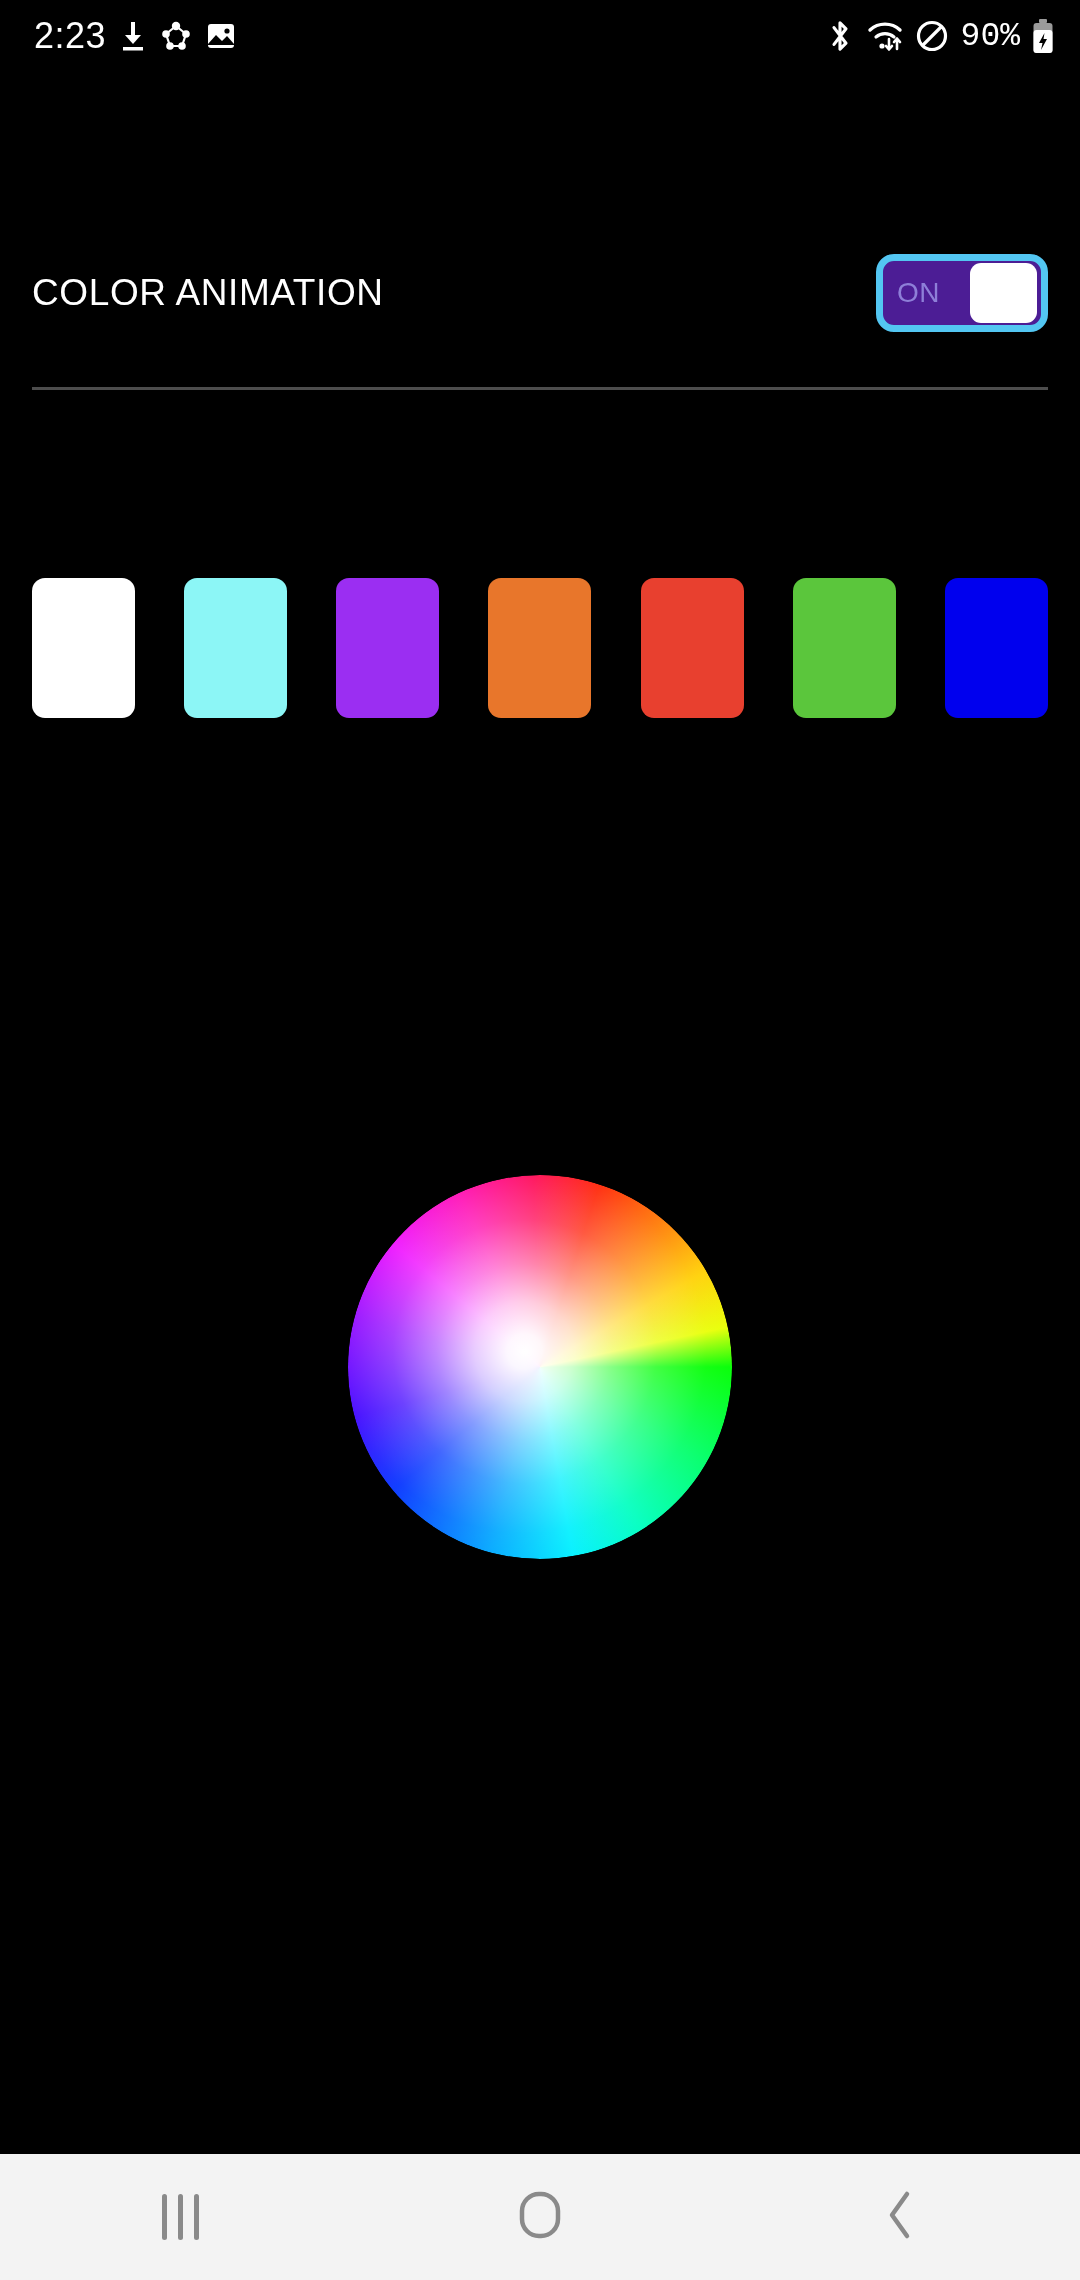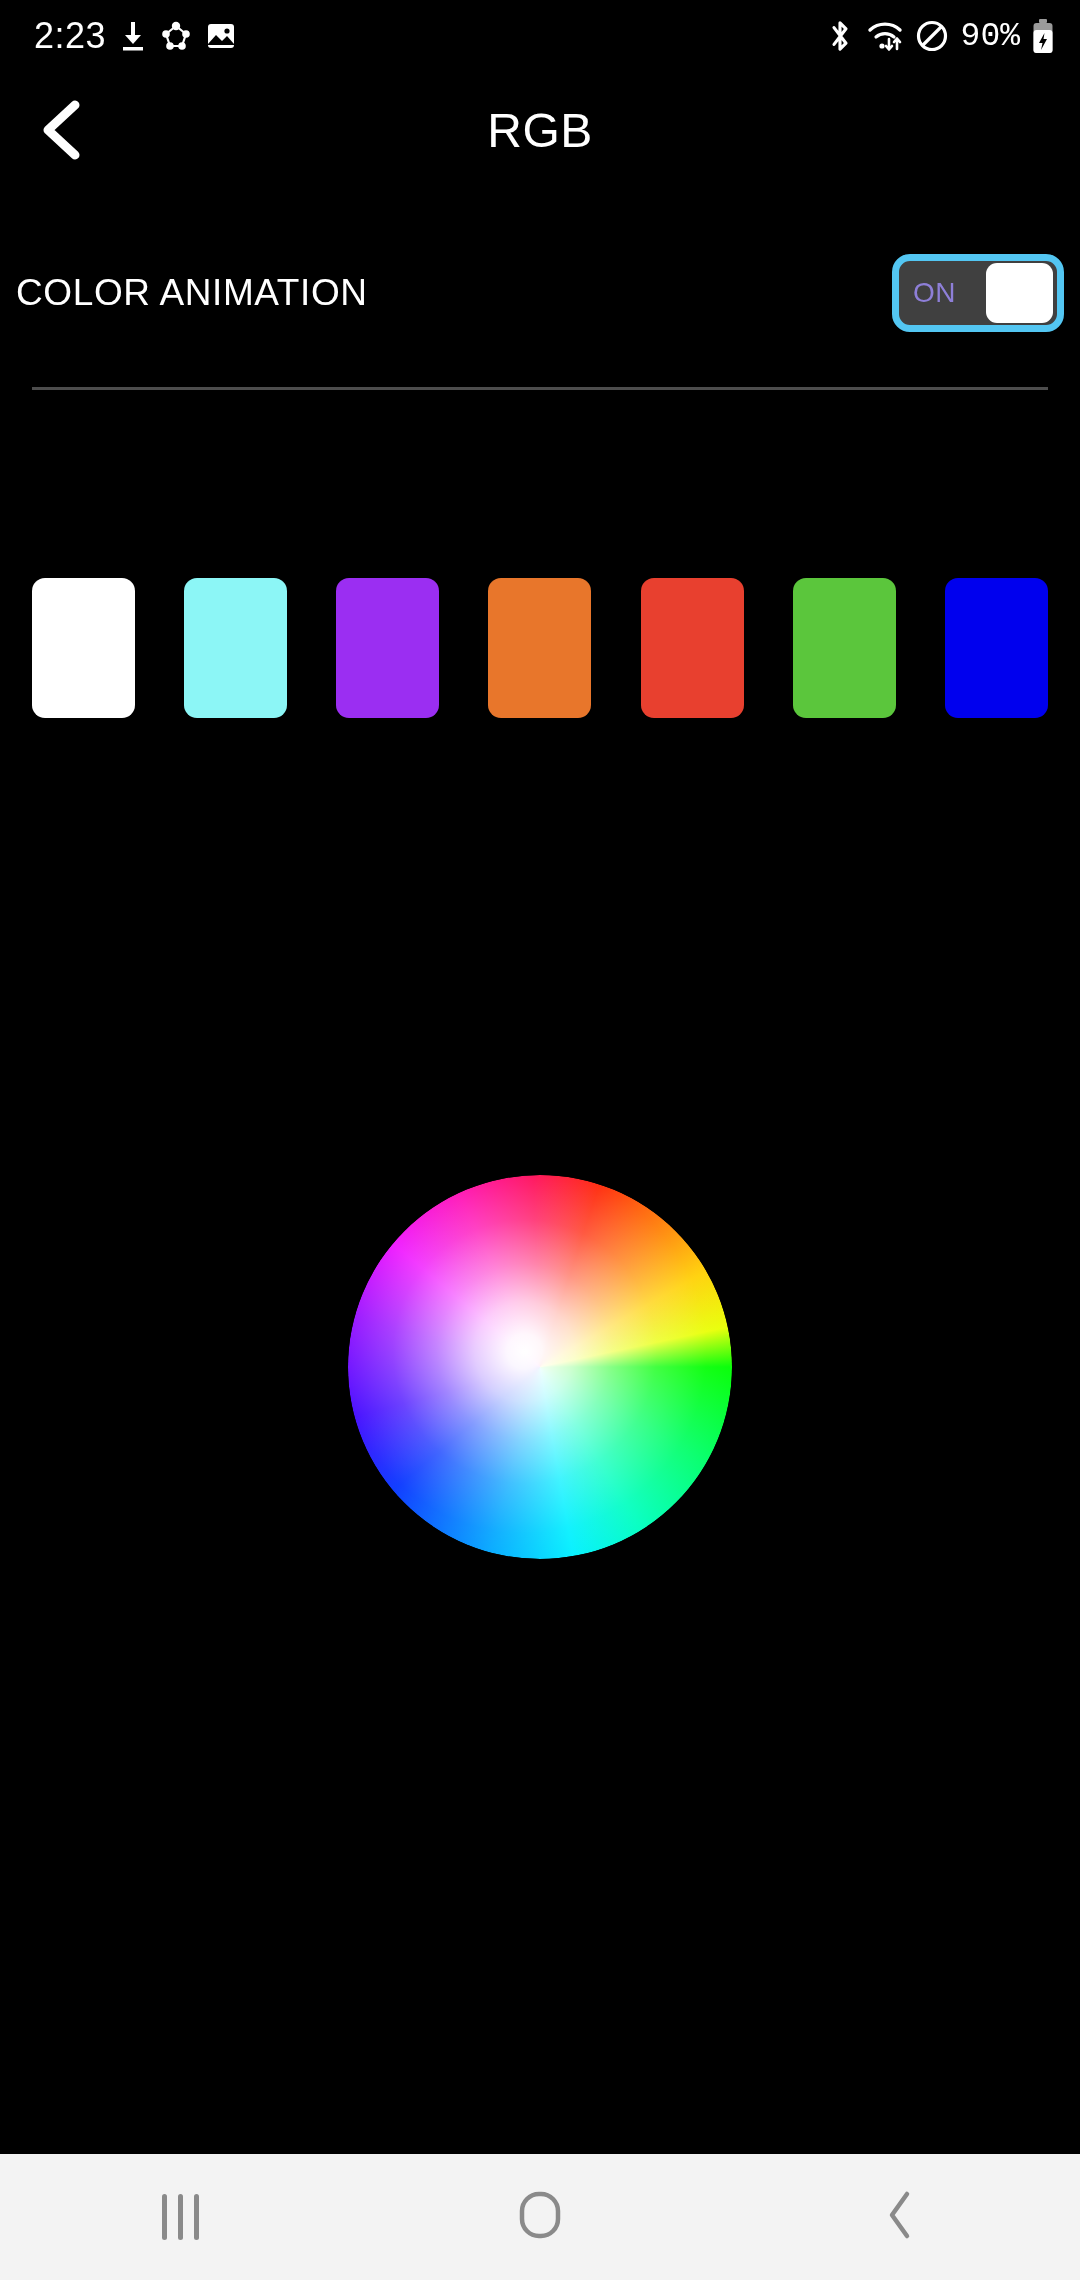--- a/index.html
+++ b/index.html
@@ -52,31 +52,31 @@
     letter-spacing:.5px;
   }
 
   
   .anim-row {
     position:absolute; left:0; top:240;
     top:238px;
     width:1080px; height:110px;
     display:flex; align-items:center;
     justify-content:space-between;
-    padding:0 16px;
+    padding:0 32px;
   }
   .anim-label {
     color:#fff; font-size:37px; font-weight:400;
     letter-spacing:.6px;
   }
   .toggle {
     width:172px; height:78px;
     border:7px solid #53c6f2;
     border-radius:18px;
-    background:#404040;
+    background:#4c1d95;
     display:flex; align-items:center;
     justify-content:space-between;
     padding:0;
     position:relative;
     gap:20px;
   }
   .toggle-text {
     color:#8e7fd8; font-size:28px;
     margin-left:14px; letter-spacing:.5px;
   }
@@ -245,30 +245,20 @@
         <svg width="22" height="36" viewBox="0 0 22 36">
           <rect x="7" y="1" width="8" height="4" rx="1" fill="#9a9a9a"></rect>
           <rect x="1.5" y="5" width="19" height="30" rx="3" fill="#9a9a9a"></rect>
           <rect x="1.5" y="12" width="19" height="23" rx="3" fill="#fff"></rect>
           <path d="M12.5 15 L7 25 L10.5 25 L9 32 L15 21 L11.5 21 Z" fill="#000"></path>
         </svg>
       </span>
     </div>
   </div>
 
-  <div class="app-bar">
-    <div class="back-btn">
-      <span>
-        <svg width="58" height="62" viewBox="0 0 58 62">
-          <path d="M42 6 L15 31 L42 56" stroke="#fff" stroke-width="9" fill="none" stroke-linecap="round" stroke-linejoin="round"></path>
-        </svg>
-      </span>
-    </div>
-    <div class="app-title">RGB</div>
-  </div>
 
   <div class="anim-row">
     <span class="anim-label">COLOR ANIMATION</span>
 
     <div class="toggle" style="border-color: rgb(83, 198, 242);">
       <span class="toggle-text" style="color: rgb(142, 127, 216);">ON</span>
       <span class="toggle-thumb" style="background: rgb(255, 255, 255);"></span>
     </div>
   </div>
 

